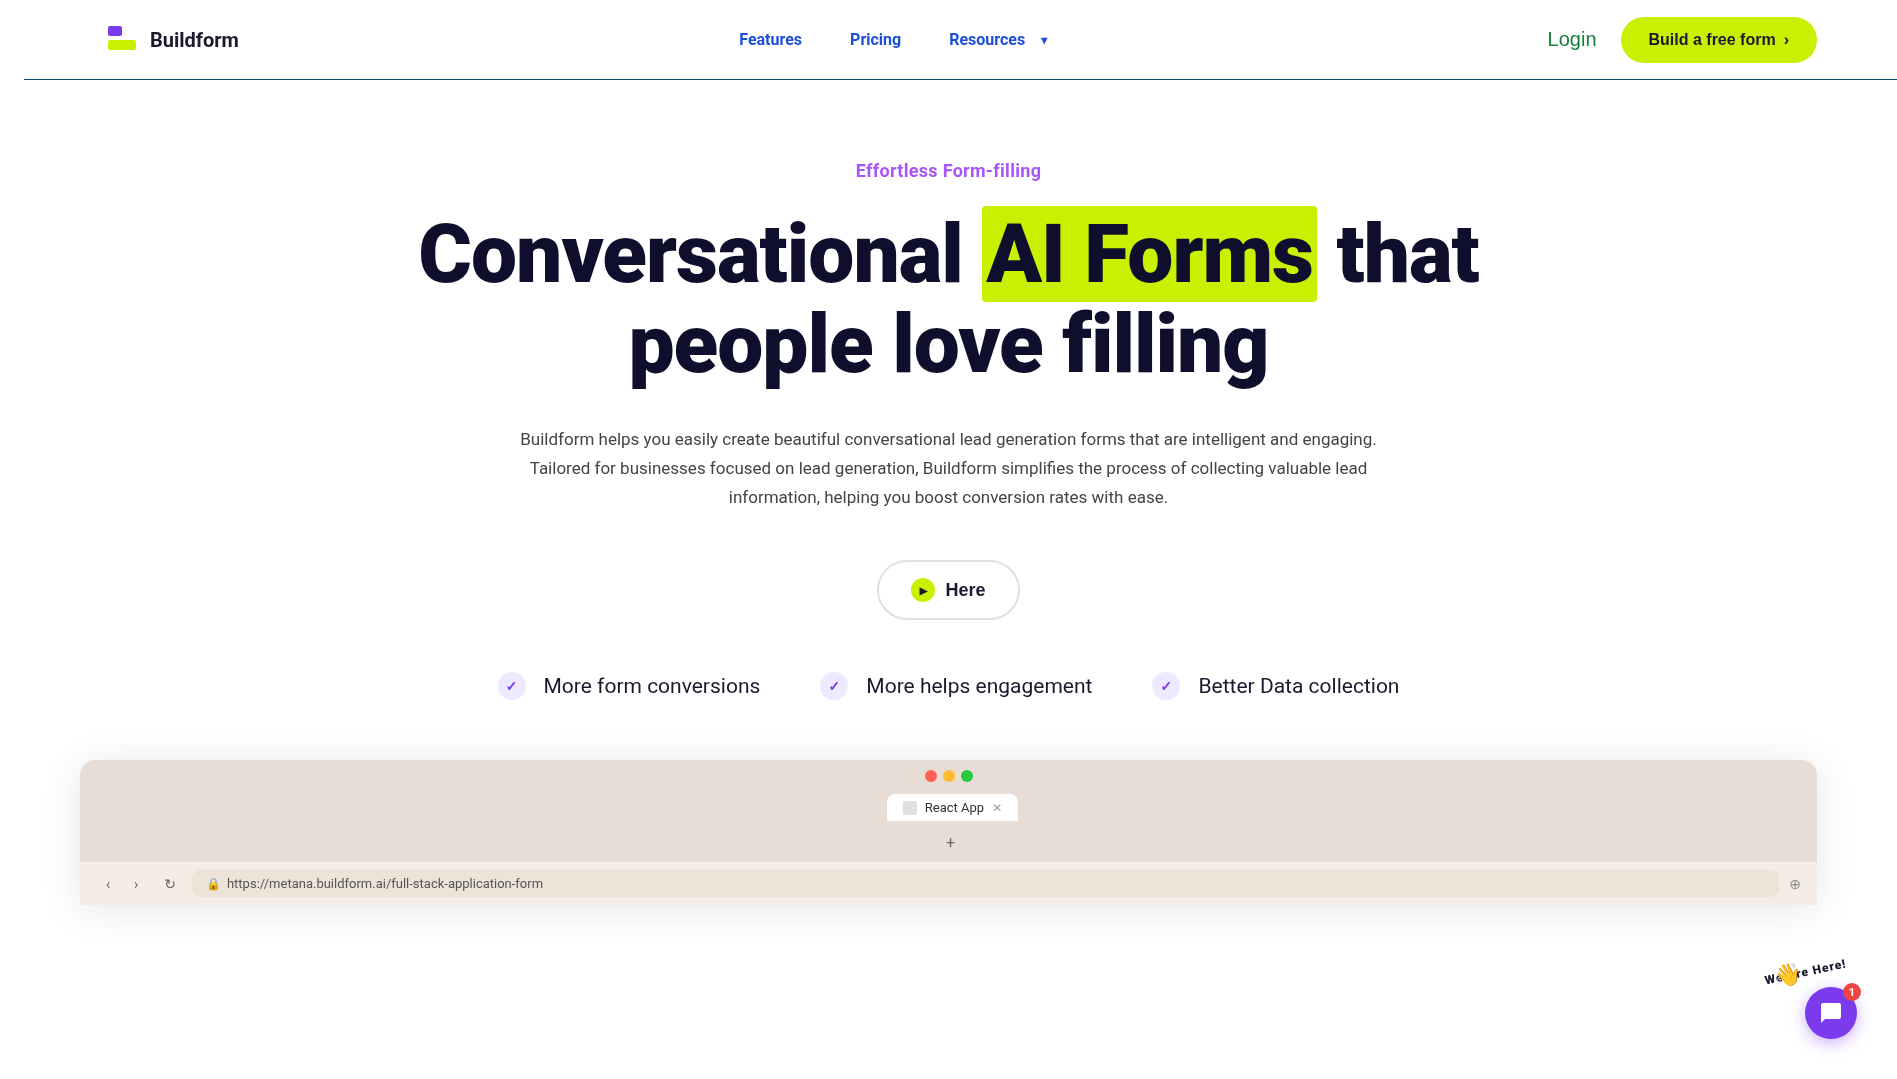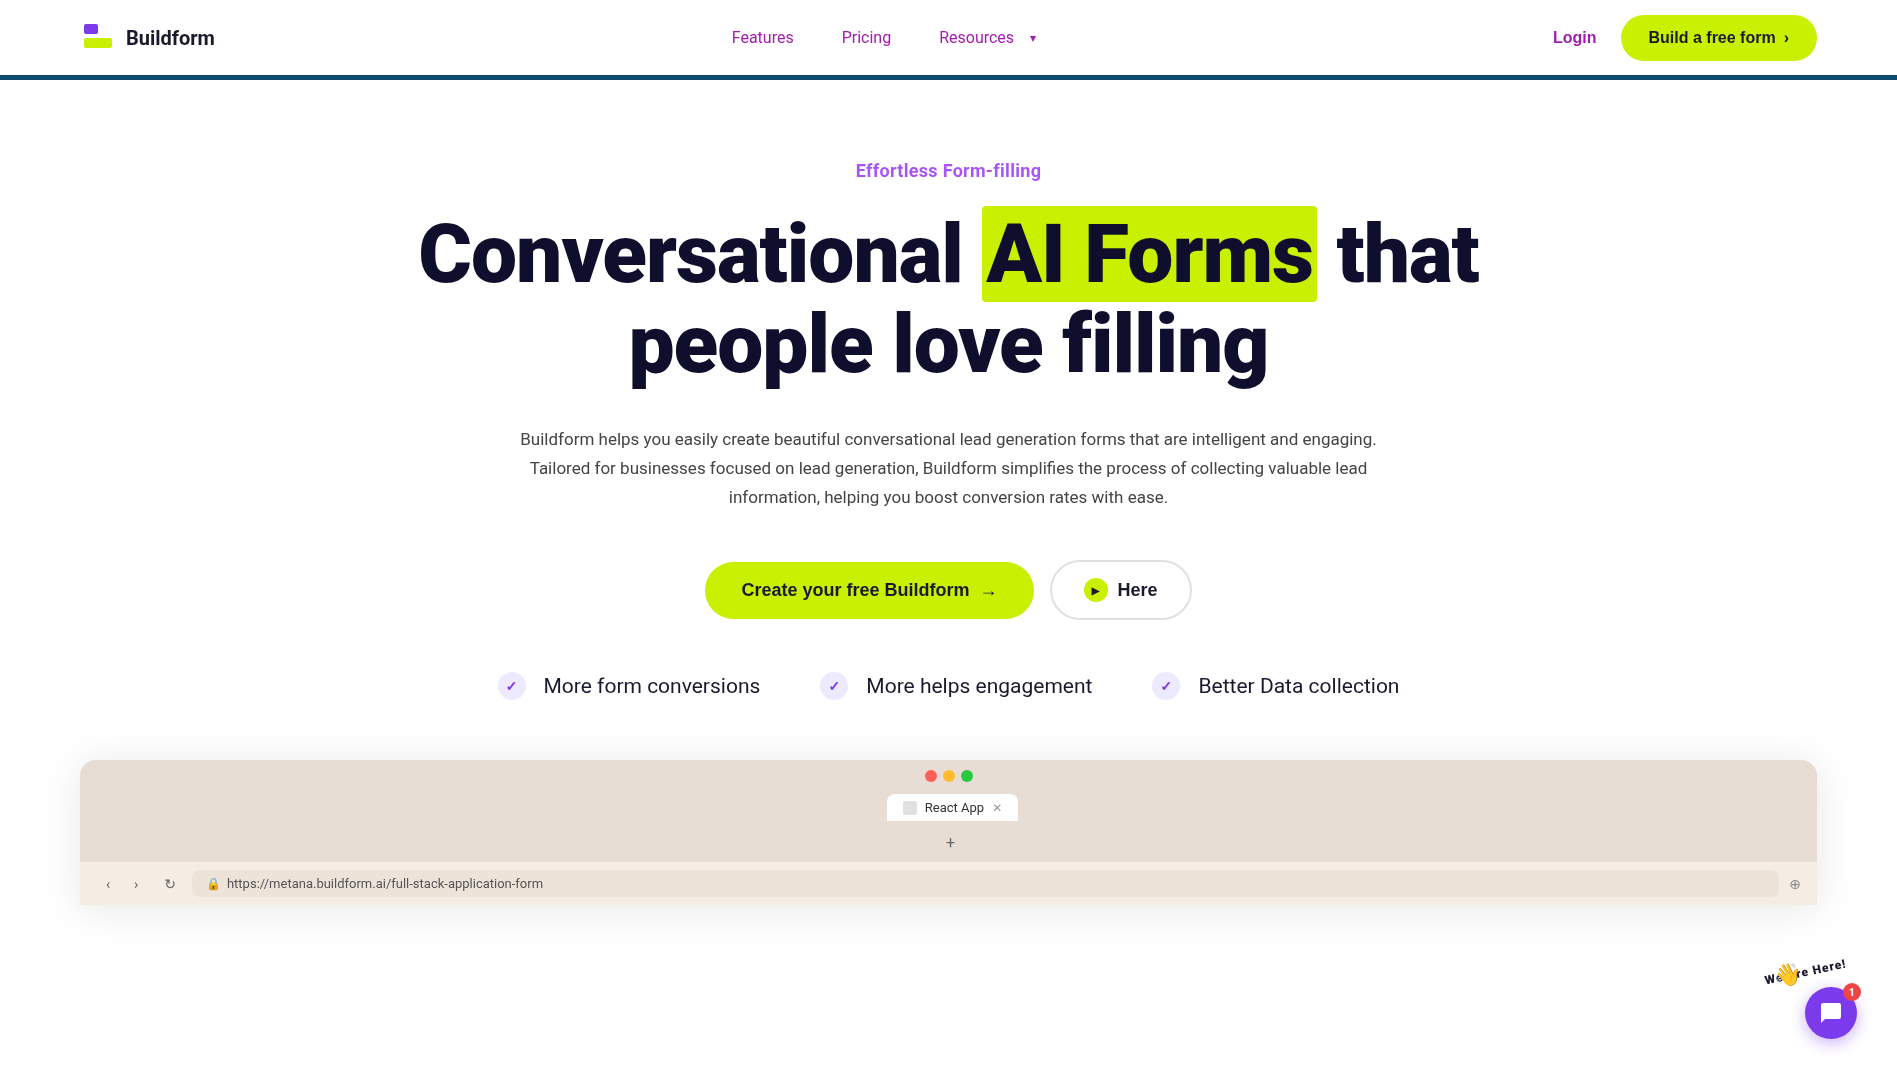--- a/index.html
+++ b/index.html
@@ -12,25 +12,26 @@
       overflow-x: hidden;
     }
 
     
     nav {
       display: flex;
       align-items: center;
       justify-content: space-between;
       padding: 0 80px;
       height: 80px;
-      border-bottom: 5px solid #0c4a6e;
+      border-bottom: 1px solid #0c4a6e;
       background: #fff;
       position: sticky;
       top: 0;
       z-index: 100;
+      margin-left: 24px;
     }
     .logo-area {
       display: flex;
       align-items: center;
       gap: 10px;
       cursor: pointer;
     }
     .logo-icon {
       width: 36px;
       height: 36px;
@@ -45,39 +46,39 @@
       font-weight: 700;
       color: #1a1a2e;
     }
     .nav-links {
       display: flex;
       align-items: center;
       gap: 48px;
     }
     .nav-link {
       font-size: 16px;
-      color: #a21caf;
-      cursor: pointer;
+      color: #1d4ed8;
+      cursor: pointer;
+      font-weight: 700;
+      text-decoration: none;
+    }
+    .nav-link-resources {
+      display: flex;
+      align-items: center;
+      gap: 16px;
+    }
+    .nav-actions {
+      display: flex;
+      align-items: center;
+      gap: 24px;
+    }
+    .login-btn {
+      font-size: 20px;
+      color: #15803d;
       font-weight: 400;
-      text-decoration: none;
-    }
-    .nav-link-resources {
-      display: flex;
-      align-items: center;
-      gap: 16px;
-    }
-    .nav-actions {
-      display: flex;
-      align-items: center;
-      gap: 24px;
-    }
-    .login-btn {
-      font-size: 16px;
-      color: #a21caf;
-      font-weight: 700;
       cursor: pointer;
       background: none;
       border: none;
     }
     .build-btn {
       background: #c8f000;
       color: #1a1a2e;
       border: none;
       border-radius: 50px;
       padding: 14px 28px;
@@ -438,24 +439,20 @@
   <p class="hero-eyebrow">Effortless Form-filling</p>
 
   <h1 class="hero-title">
     <span>Conversational </span><span class="highlight">AI Forms</span><span> that</span><br>
     <span>people love filling</span>
   </h1>
 
   <p class="hero-subtitle">Buildform helps you easily create beautiful conversational lead generation forms that are intelligent and engaging. Tailored for businesses focused on lead generation, Buildform simplifies the process of collecting valuable lead information, helping you boost conversion rates with ease.</p>
 
   <div class="hero-buttons">
-    <button class="cta-btn">
-      <span>Create your free Buildform</span>
-      <span>→</span>
-    </button>
     <button class="demo-btn">
       <span class="demo-play">▶</span>
       <span>Here</span>
     </button>
   </div>
 
   <div class="features-row">
     <div class="feature-item">
       <span class="feature-check">✓</span>
       <span class="feature-label">More form conversions</span>

